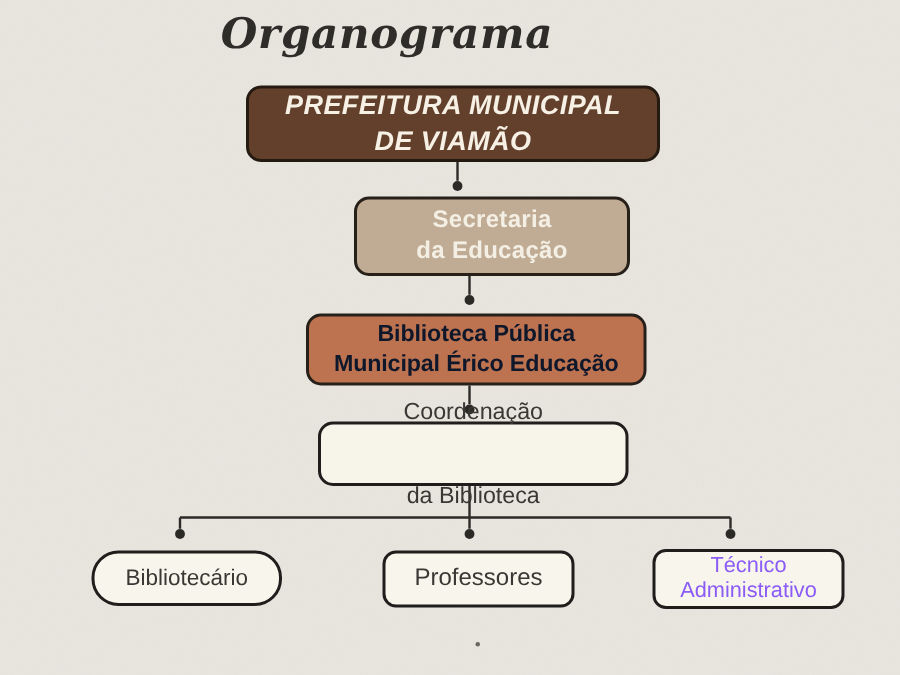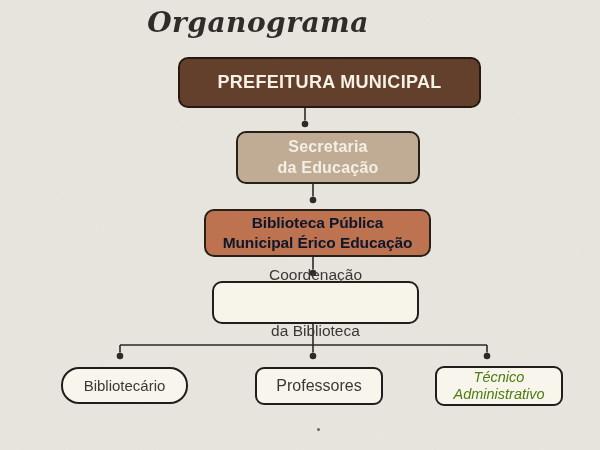--- a/index.html
+++ b/index.html
@@ -22,21 +22,21 @@
   .node{
     position:absolute;
     box-sizing:border-box;
     border:2.4px solid #1f1e1c;
     border-radius:10px;
     display:flex;flex-direction:column;
     align-items:center;justify-content:center;
     text-align:center;
   }
   .node .line{white-space:nowrap;line-height:1.28;}
-  .n0{left:178px;top:57px;width:303px;height:51px;}
+  .n0{left:164px;top:57px;width:276px;height:51px;font-style:italic;}
   .n0 .line{font-size:18px;font-weight:bold;letter-spacing:.3px;}
   .n1{left:236px;top:131px;width:184px;height:53px;}
   .n1 .line{font-size:16px;font-weight:bold;letter-spacing:.2px;}
   .n2{left:204px;top:209px;width:227px;height:48px;}
   .n2 .line{font-size:15.5px;font-weight:bold;letter-spacing:-.1px;}
   .n3{left:212px;top:281px;width:207px;height:43px;border-width:2px;gap:36px;}
   .n3 .line{font-size:15.5px;}
   .n4{left:61px;top:367px;width:127px;height:37px;border-width:2px;border-radius:18px;}
   .n4 .line{font-size:15px;}
   .n5{left:255px;top:367px;width:128px;height:38px;border-width:2px;border-radius:9px;}
@@ -75,20 +75,21 @@
     <path class="conn" d="M120 345 H487" stroke="#2b2a27"></path>
     <path class="conn" d="M120 345 V352.5" stroke="#2b2a27"></path>
     <path class="conn" d="M487 345 V352.5" stroke="#2b2a27"></path>
     <circle class="dot" cx="120" cy="356" r="3.3" fill="#2b2a27"></circle>
     <circle class="dot" cx="313" cy="356" r="3.3" fill="#2b2a27"></circle>
     <circle class="dot" cx="487" cy="356" r="3.3" fill="#2b2a27"></circle>
   </svg>
 
   <div class="node n0" style="background-color: rgb(99, 64, 44); color: rgb(246, 240, 229); border-color: rgb(36, 26, 17);">
     <div class="line">PREFEITURA MUNICIPAL</div>
+    <div class="line">DE VIAMÃO</div>
   </div>
 
   <div class="node n1" style="background-color: rgb(192, 172, 149); color: rgb(244, 239, 228); border-color: rgb(38, 32, 25);">
     <div class="line">Secretaria</div>
     <div class="line">da Educação</div>
   </div>
 
   <div class="node n2" style="background-color: rgb(189, 115, 80); color: #0f172a; border-color: rgb(39, 32, 26);">
     <div class="line">Biblioteca Pública</div>
     <div class="line">Municipal Érico Educação</div>
@@ -100,20 +101,20 @@
   </div>
 
   <div class="node n4" style="background-color: rgb(248, 245, 236); color: rgb(58, 56, 52); border-color: rgb(31, 30, 28);">
     <div class="line">Bibliotecário</div>
   </div>
 
   <div class="node n5" style="background-color: rgb(248, 245, 236); color: rgb(58, 56, 52); border-color: rgb(31, 30, 28);">
     <div class="line">Professores</div>
   </div>
 
-  <div class="node n6" style="background-color: rgb(248, 245, 236); color: #4d7c0f; border-color: rgb(31, 30, 28); font-style: italic;">
+  <div class="node n6" style="background-color: rgb(248, 245, 236); color: #8b5cf6; border-color: rgb(31, 30, 28);">
     <div class="line">Técnico</div>
     <div class="line">Administrativo</div>
   </div>
 
   <div class="speck"></div>
 
 </div>
 
 </body></html>

